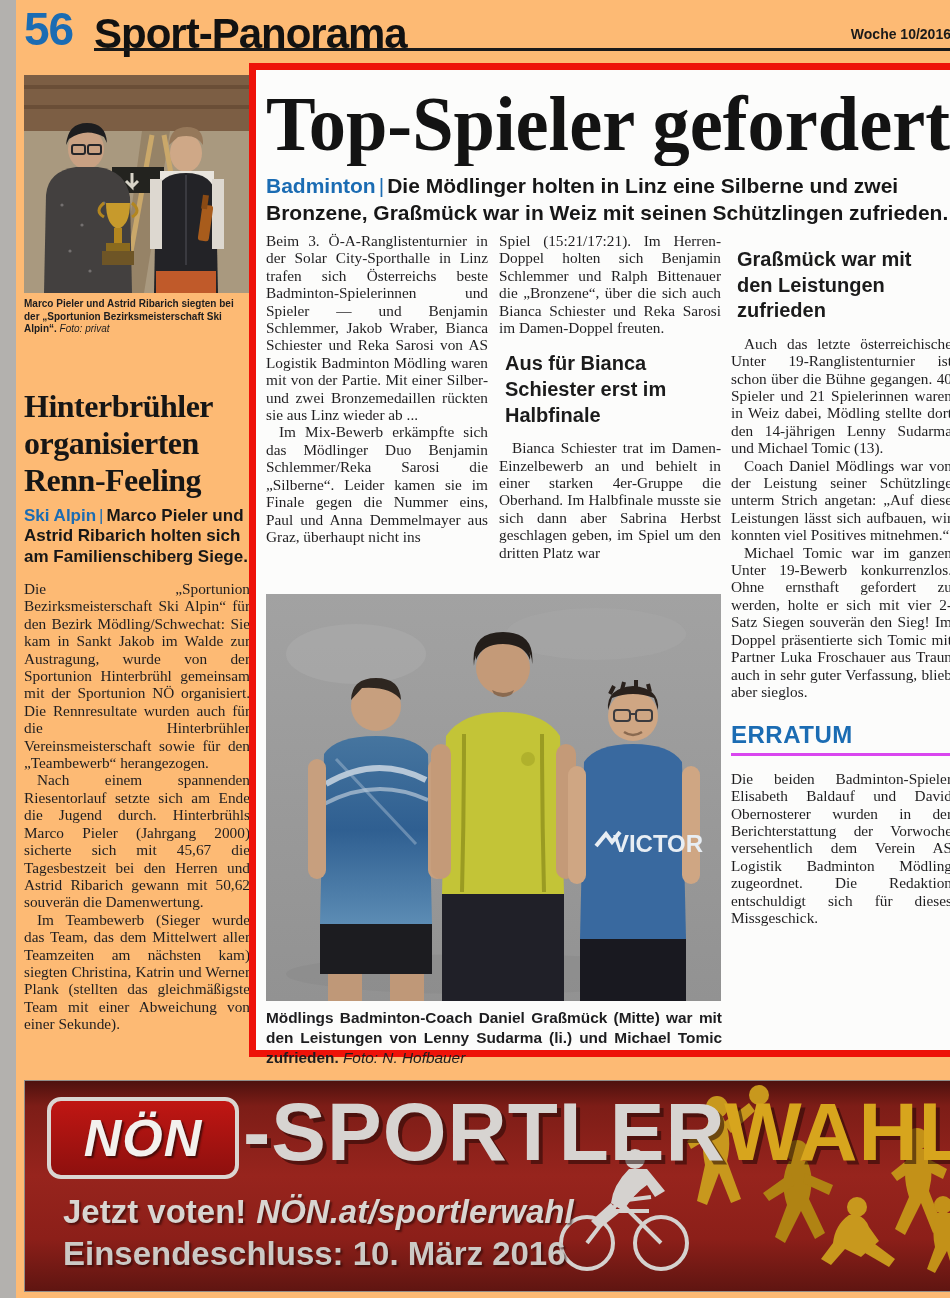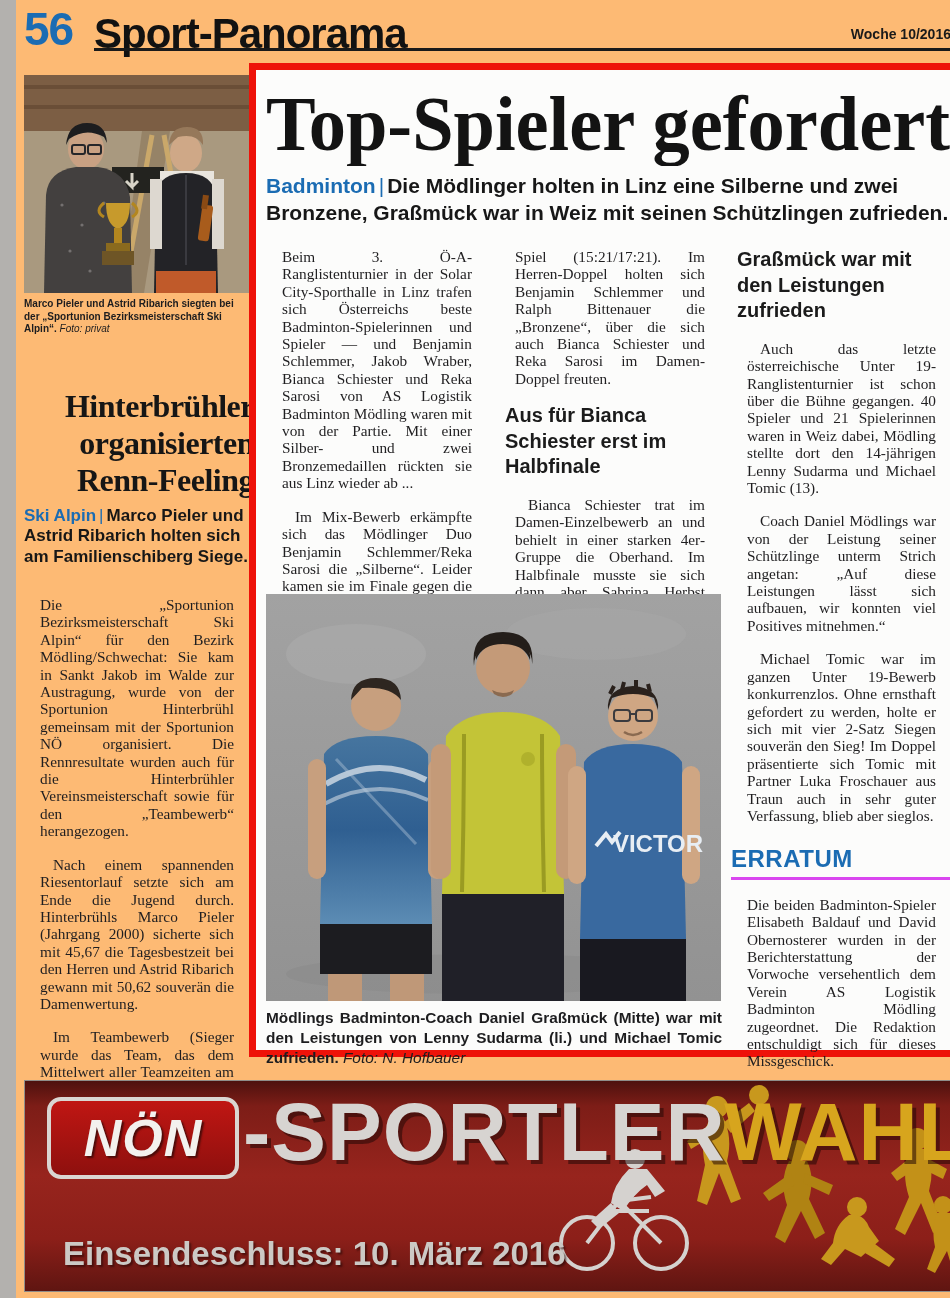--- a/index.html
+++ b/index.html
@@ -3,40 +3,40 @@
 <meta charset="utf-8">
 <style>
   html,body{margin:0;padding:0;}
   body{
     width:950px;height:1298px;position:relative;
     background:#b3b1ae;
     font-family:"Liberation Sans",sans-serif;
     -webkit-font-smoothing:antialiased;
   }
   #page{position:absolute;left:16px;top:0;width:950px;height:1298px;background:#fdba74;overflow:hidden;padding-left:30px;}
-  .serif{font-family:"Liberation Serif",serif;text-align:right;}
+  .serif{font-family:"Liberation Serif",serif;}
 
   
   .pagenum{position:absolute;left:8px;top:2px;font-size:46px;font-weight:bold;color:#1b6cb3;letter-spacing:-1px;}
   .section-title{position:absolute;left:78px;top:10px;font-size:42px;font-weight:bold;color:#121212;letter-spacing:-1px;}
   .week{position:absolute;right:10px;top:26px;font-size:14px;font-weight:bold;color:#1a1a1a;}
   .week .brand{color:#cc0f0f;}
   .header-rule{position:absolute;left:78px;top:48px;width:864px;height:3px;background:#1a1a1a;}
 
   
   .photo1{position:absolute;left:8px;top:75px;width:225px;height:218px;background:#8d7a64;}
   .cap1{position:absolute;left:8px;top:298px;width:226px;font-size:10px;font-weight:bold;color:#1d1d1f;line-height:1.27;}
   .credit{font-style:italic;font-weight:normal;}
   .left-headline{position:absolute;left:8px;top:388px;width:230px;font-family:"Liberation Serif",serif;font-size:32px;font-weight:bold;color:#161616;line-height:1.15;letter-spacing:-0.5px;}
   .left-lead{position:absolute;left:8px;top:506px;width:228px;font-size:17px;font-weight:bold;color:#171717;line-height:1.2;}
   .kicker{color:#1b6cb3;}
   .sep{color:#1b6cb3;font-weight:normal;padding:0 3px;}
   .left-body{position:absolute;left:8px;top:580px;width:226px;}
   .bodytext{font-family:"Liberation Serif",serif;font-size:15.3px;line-height:17.4px;color:#1f1e20;text-align:justify;hyphens:auto;}
-  .bodytext p{margin:16px;}
+  .bodytext p{margin:0;}
   .bodytext p.ind{text-indent:13px;}
 
   
   .main-box{position:absolute;left:233px;top:63px;width:836px;height:994px;background:#fcfcfb;border:7px solid #ee1209;box-sizing:border-box;}
   .main-headline{position:absolute;left:8px;top:14px;}
   .main-lead{position:absolute;left:10px;top:102px;width:686px;font-size:21px;font-weight:bold;color:#171717;line-height:1.3;}
   .col{position:absolute;top:162px;width:222px;}
   .col1{left:10px;}
   .col2{left:243px;}
   .col3{left:475px;width:221px;}
@@ -266,16 +266,19 @@
         <circle cx="404" cy="124" r="9"></circle>
         <path d="M398 132 Q392 148 396 166 L388 188 L396 192 L408 170 L414 190 L420 186 L414 160 Q418 144 412 132 Z"></path>
       </g>
     </svg>
     <div class="ad-logo">
       <span>NÖN</span>
     </div>
     <div class="ad-title">
       <span class="silver">-SPORTLER</span><span class="gold">WAHL</span>
     </div>
+    <div class="ad-line1">
+      <span>Jetzt voten!</span><span class="it">NÖN.at/sportlerwahl</span>
+    </div>
     <div class="ad-line2">Einsendeschluss: 10. März 2016</div>
   </div>
 
 </div>
 
 </body></html>

